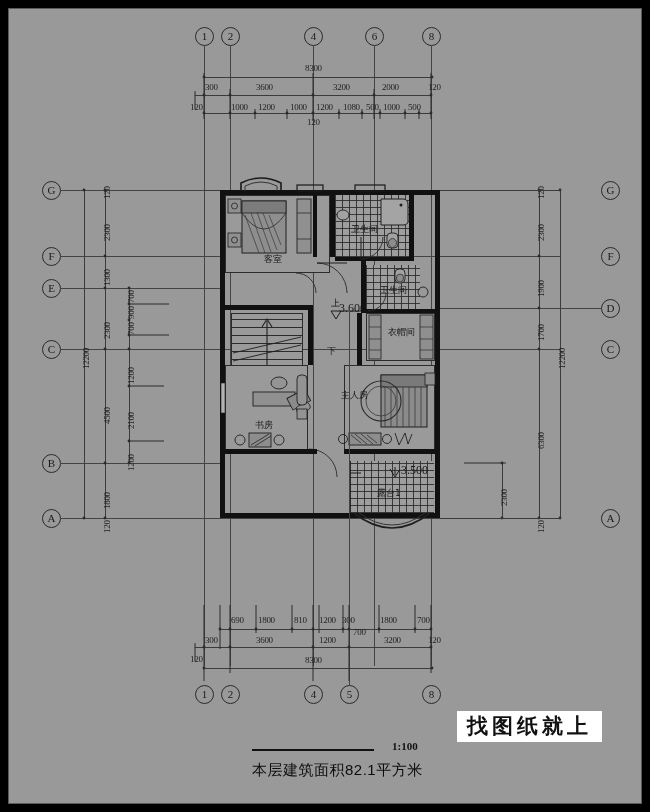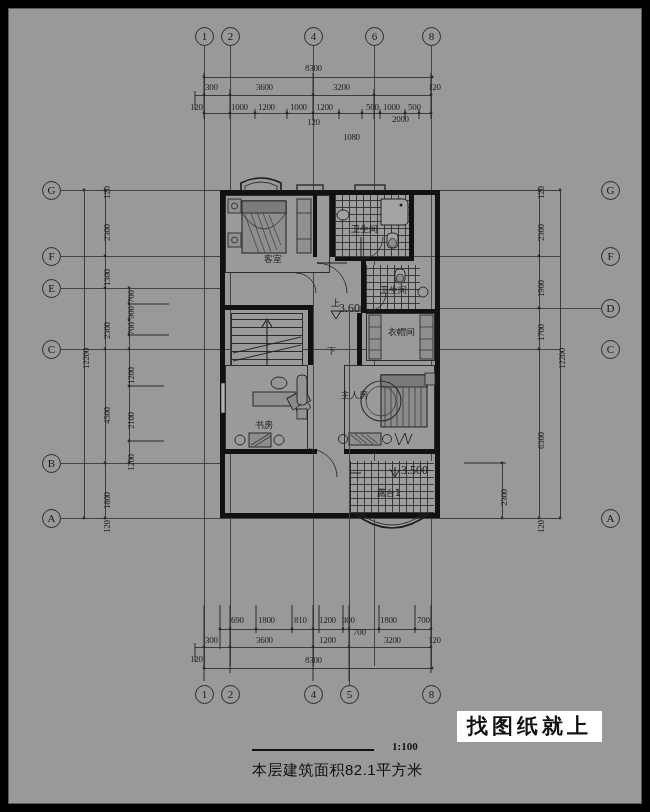--- a/index.html
+++ b/index.html
@@ -109,30 +109,30 @@
     <div class="grid v" style="left:365px;top:37px;height:620px;"></div>
     <div class="grid v" style="left:422px;top:37px;height:620px;"></div>
 
     <div class="dl h" style="left:195px;top:68px;width:228px;"></div>
     <div class="dim" style="left:296px;top:54px;">8300</div>
 
     <div class="dl h" style="left:186px;top:86px;width:237px;"></div>
     <div class="dim" style="left:196px;top:73px;">300</div>
     <div class="dim" style="left:247px;top:73px;">3600</div>
     <div class="dim" style="left:324px;top:73px;">3200</div>
-    <div class="dim" style="left:383px;top:73px;margin-top:32px;">2000</div>
+    <div class="dim" style="left:373px;top:73px;">2000</div>
     <div class="dim" style="left:419px;top:73px;">120</div>
     <div class="dim" style="left:181px;top:93px;">120</div>
 
     <div class="dl h" style="left:195px;top:104px;width:228px;"></div>
     <div class="dim" style="left:222px;top:93px;">1000</div>
     <div class="dim" style="left:249px;top:93px;">1200</div>
     <div class="dim" style="left:281px;top:93px;">1000</div>
     <div class="dim" style="left:307px;top:93px;">1200</div>
-    <div class="dim" style="left:334px;top:93px;margin-top:30px;">1080</div>
+    <div class="dim" style="left:334px;top:93px;">1080</div>
     <div class="dim" style="left:357px;top:93px;">500</div>
     <div class="dim" style="left:374px;top:93px;">1000</div>
     <div class="dim" style="left:399px;top:93px;">500</div>
     <div class="dim" style="left:298px;top:108px;">120</div>
 
     <svg class="ov" width="650" height="812">
       <g stroke="#2b2b2b" stroke-width="1">
         <line x1="195" y1="64" x2="195" y2="110"></line>
         <line x1="221" y1="80" x2="221" y2="110"></line>
         <line x1="246" y1="100" x2="246" y2="110"></line>

